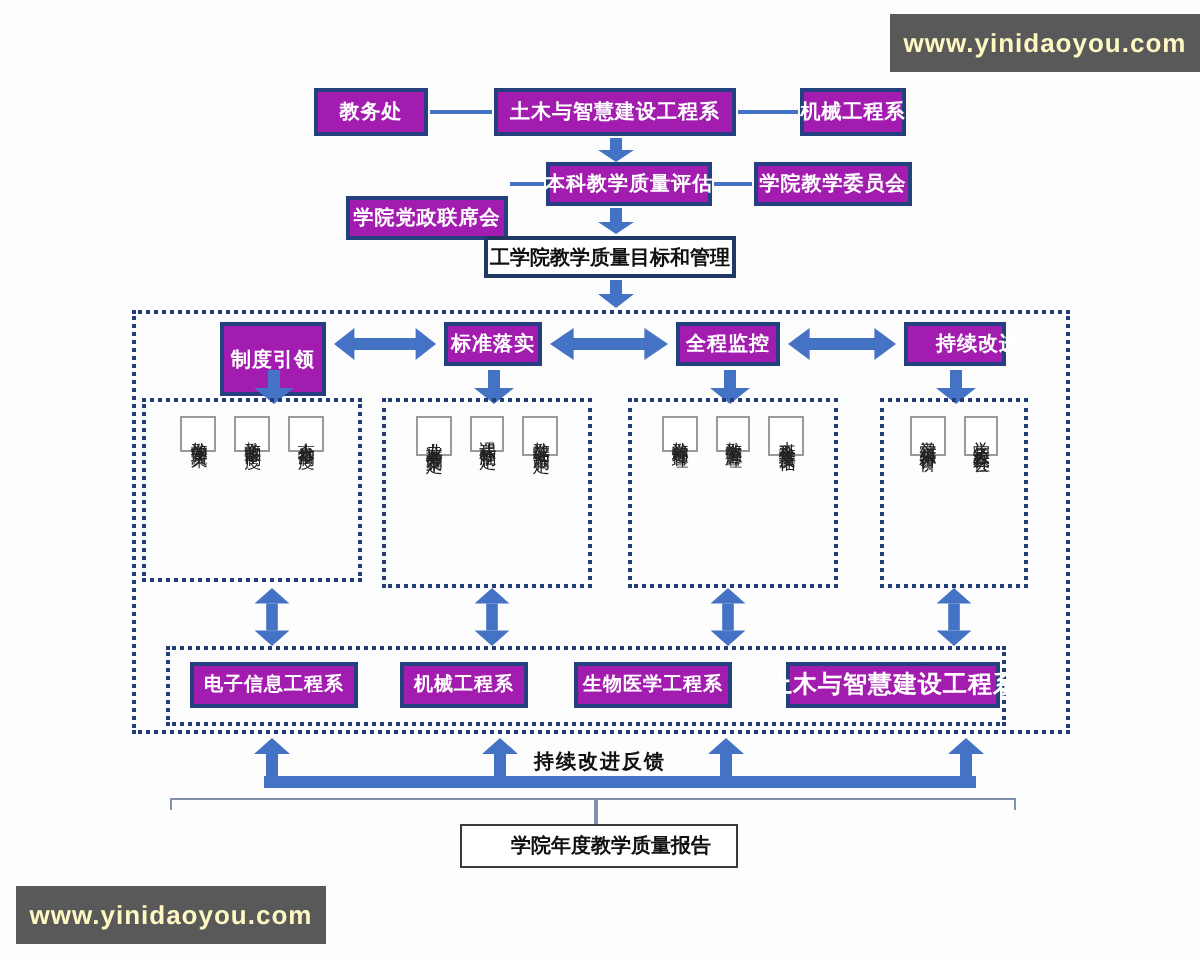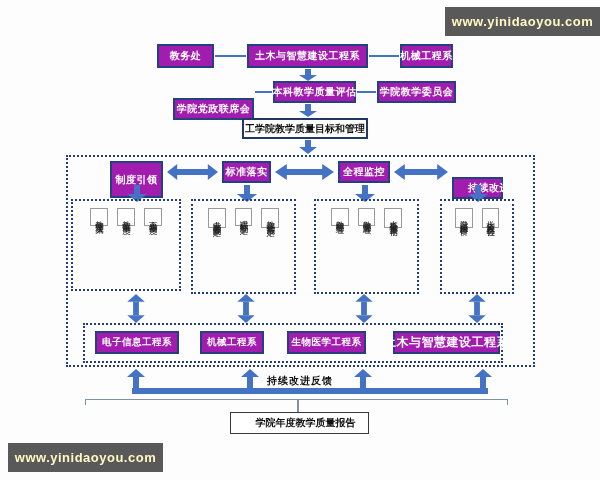--- a/index.html
+++ b/index.html
@@ -83,21 +83,21 @@
         <rect x="6" y="0" width="6" height="7" fill="#4472c4"></rect>
         <polygon points="0,7 18,7 9,14" fill="#4472c4"></polygon>
       </svg>
   </div>
 
   <div class="dotted" style="left:66px;top:155px;width:469px;height:212px;"></div>
 
   <div class="bnode" style="left:110px;top:161px;width:53px;height:37px;">制度引领</div>
   <div class="bnode" style="left:222px;top:161px;width:49px;height:22px;">标准落实</div>
   <div class="bnode" style="left:338px;top:161px;width:52px;height:22px;">全程监控</div>
-  <div class="bnode" style="left:452px;top:177px;width:51px;height:22px;padding-left:23px;">持续改进</div>
+  <div class="bnode" style="left:452px;top:161px;width:51px;height:22px;padding-left:23px;">持续改进</div>
 
   <div class="ar" style="left:167px;top:164px;">
     <svg width="51" height="16" viewBox="0 0 60 16" preserveAspectRatio="none">
         <rect x="11" y="5" width="38" height="6" fill="#4472c4"></rect>
         <polygon points="0,8 12,0 12,16" fill="#4472c4"></polygon>
         <polygon points="60,8 48,0 48,16" fill="#4472c4"></polygon>
       </svg>
   </div>
   <div class="ar" style="left:275px;top:164px;">
     <svg width="59" height="16" viewBox="0 0 60 16" preserveAspectRatio="none">

